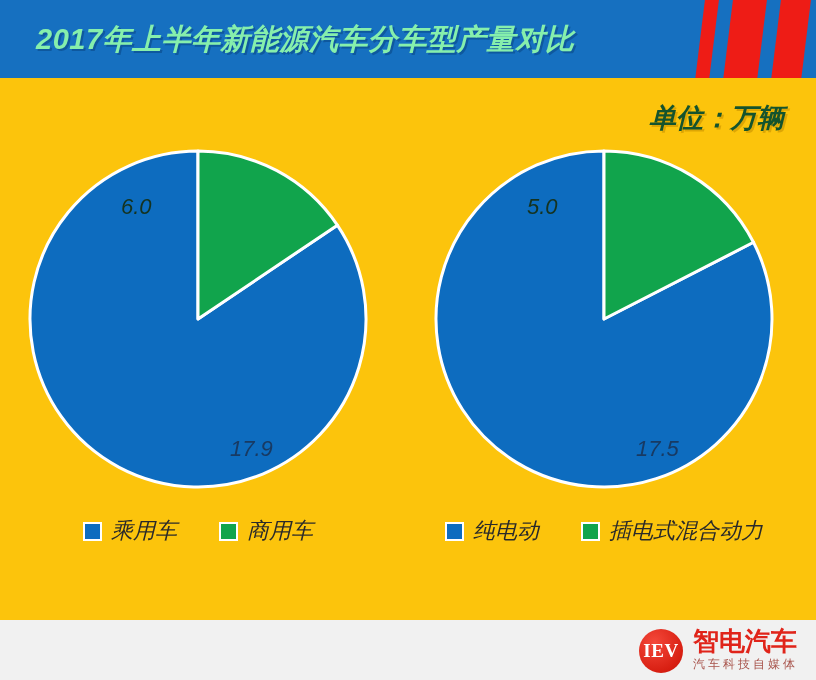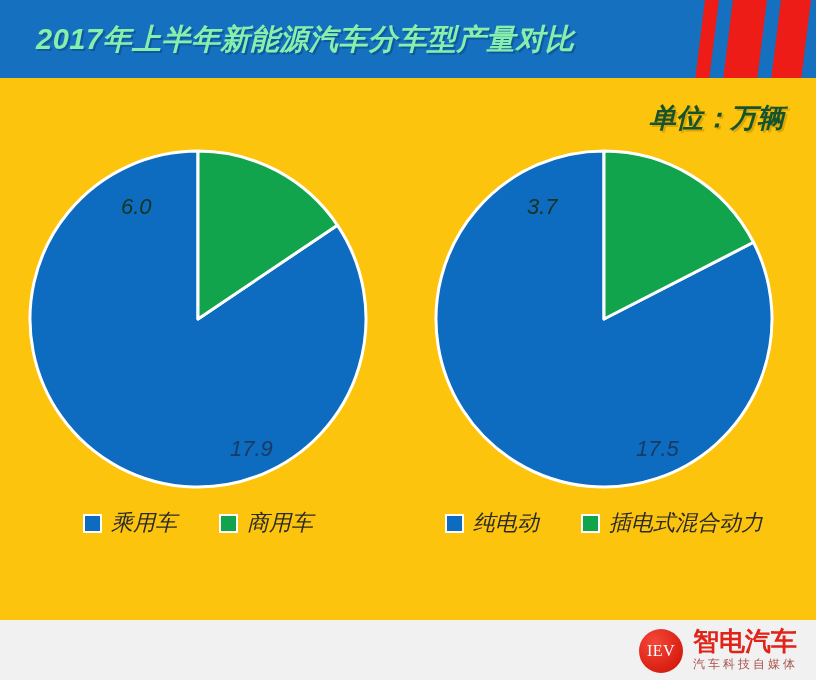--- a/index.html
+++ b/index.html
@@ -110,21 +110,21 @@
     white-space: nowrap;
     pointer-events: none;
   }
   .slice-label.major { color: #183a63; left: 205px; top: 290px; }
   .slice-label.minor { color: #15331f; left: 96px;  top: 48px; }
 
   
   .legend {
     position: absolute;
     left: 0;
-    top: 362px;
+    top: 370px;
     width: 360px;
     display: flex;
     justify-content: center;
     align-items: center;
     gap: 42px;
   }
   .legend-item {
     display: flex;
     align-items: center;
     gap: 9px;
@@ -165,22 +165,22 @@
     height: 44px;
     border-radius: 50%;
     background: radial-gradient(circle at 35% 30%, #f4483a 0%, #d81f12 70%, #c01408 100%);
     display: flex;
     align-items: center;
     justify-content: center;
     flex: none;
   }
   .brand-badge-text {
     color: #ffffff;
-    font-size: 16px;
-    font-weight: normal;
+    font-size: 19px;
+    font-weight: bold;
     font-family: "Liberation Serif", "DejaVu Serif", serif;
     letter-spacing: 0.5px;
   }
   .brand-names { display: flex; flex-direction: column; gap: 1px; }
   .brand-name {
     font-size: 26px;
     font-weight: bold;
     color: #e0241a;
     line-height: 1.05;
     white-space: nowrap;
@@ -236,21 +236,21 @@
 
     <div class="pie-block right">
       <div class="pie-wrap">
         <svg class="pie-svg" viewBox="0 0 346 346">
           <g>
               <path d="M 173 173 L 173.00 5.00 A 168 168 0 1 0 322.46 96.29 Z" fill="#0d6cbf" stroke="#ffffff" stroke-width="3" stroke-linejoin="round"></path>
               <path d="M 173 173 L 322.46 96.29 A 168 168 0 0 0 173.00 5.00 Z" fill="#11a44c" stroke="#ffffff" stroke-width="3" stroke-linejoin="round"></path>
             </g>
         </svg>
         <div class="slice-label major">17.5</div>
-        <div class="slice-label minor">3.7</div>
+        <div class="slice-label minor">5.0</div>
       </div>
       <div class="legend">
         <div class="legend-item">
           <span class="legend-swatch" style="background:#0d6cbf"></span>
           <span class="legend-text">纯电动</span>
         </div>
         <div class="legend-item">
           <span class="legend-swatch" style="background:#11a44c"></span>
           <span class="legend-text">插电式混合动力</span>
         </div>

